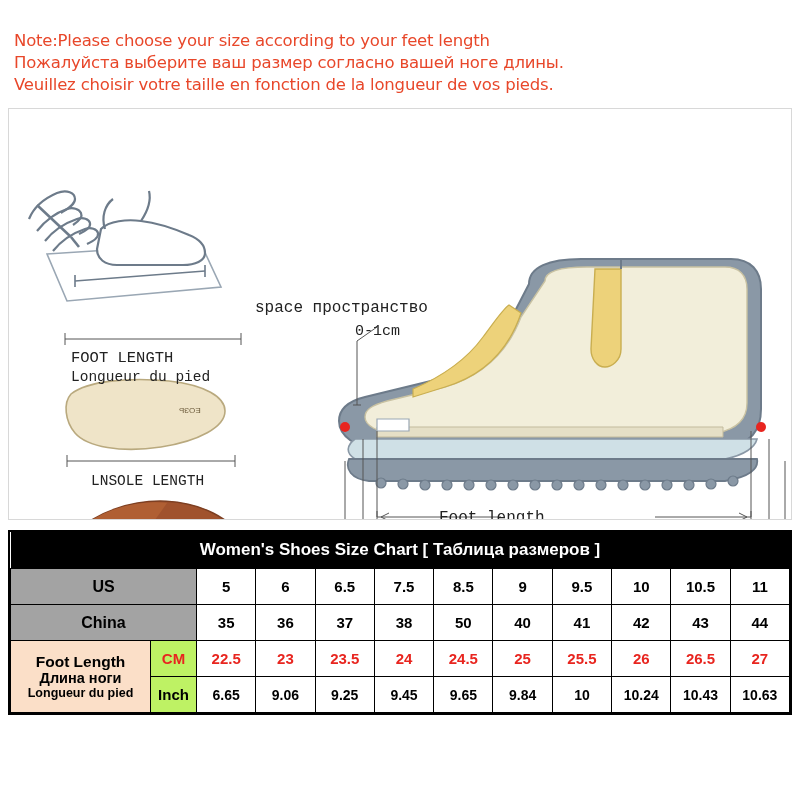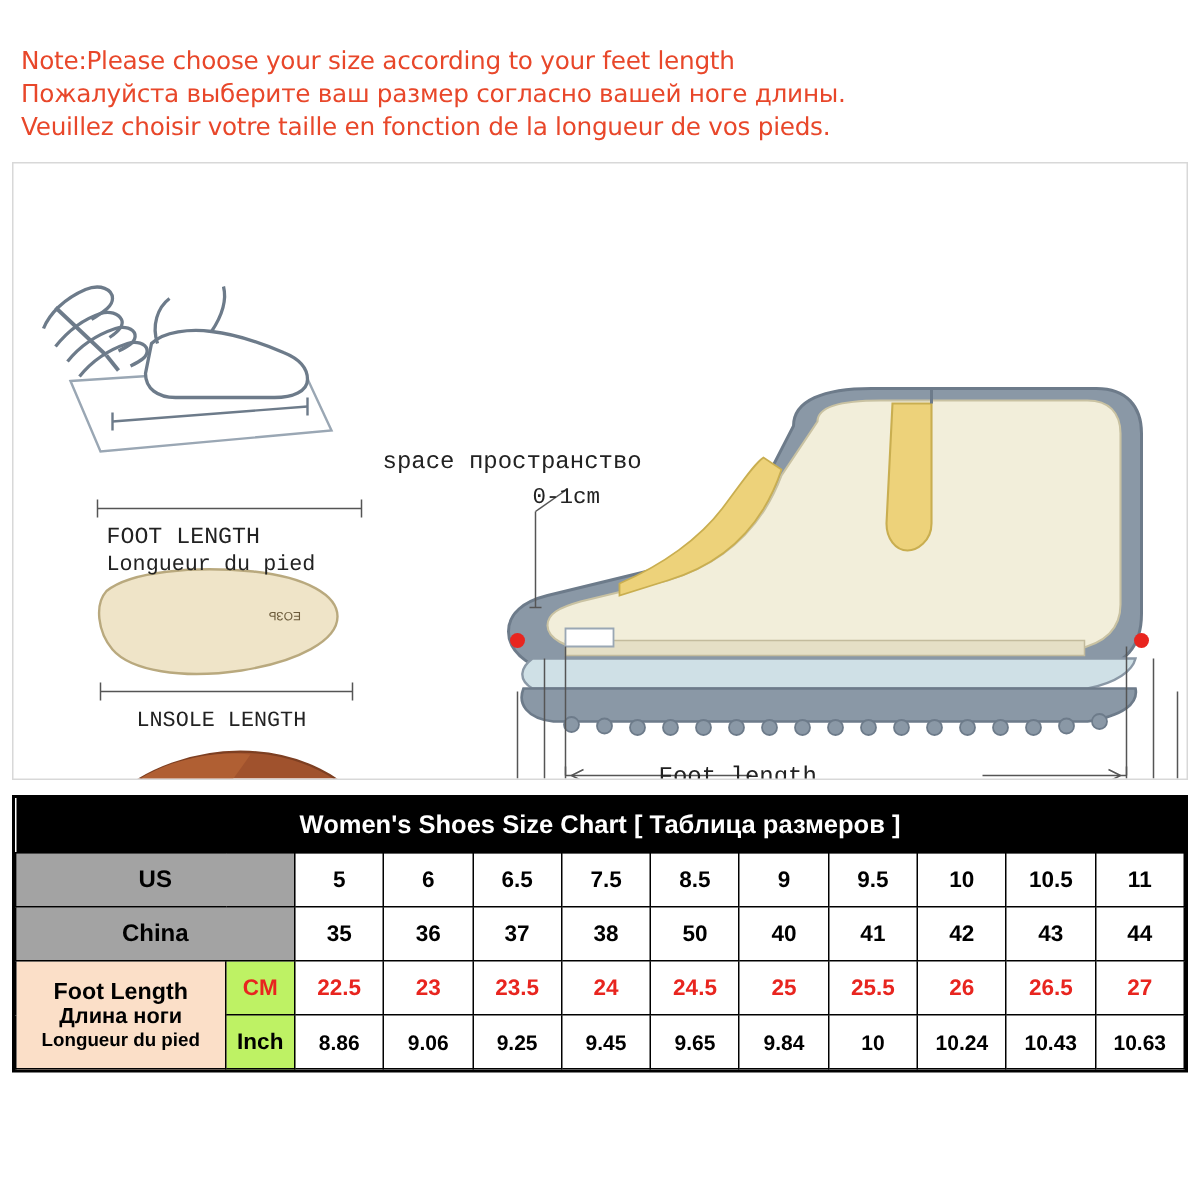--- a/index.html
+++ b/index.html
@@ -333,21 +333,21 @@
           <td class="val-cell red">24.5</td>
           <td class="val-cell red">25</td>
           <td class="val-cell red">25.5</td>
           <td class="val-cell red">26</td>
           <td class="val-cell red">26.5</td>
           <td class="val-cell red">27</td>
         </tr>
 
         <tr>
           <td class="unit-cell">Inch</td>
-          <td class="val-cell val-sm">8.86</td>
+          <td class="val-cell val-sm">6.65</td>
           <td class="val-cell val-sm">9.06</td>
           <td class="val-cell val-sm">9.25</td>
           <td class="val-cell val-sm">9.45</td>
           <td class="val-cell val-sm">9.65</td>
           <td class="val-cell val-sm">9.84</td>
           <td class="val-cell val-sm">10</td>
           <td class="val-cell val-sm">10.24</td>
           <td class="val-cell val-sm">10.43</td>
           <td class="val-cell val-sm">10.63</td>
         </tr>

